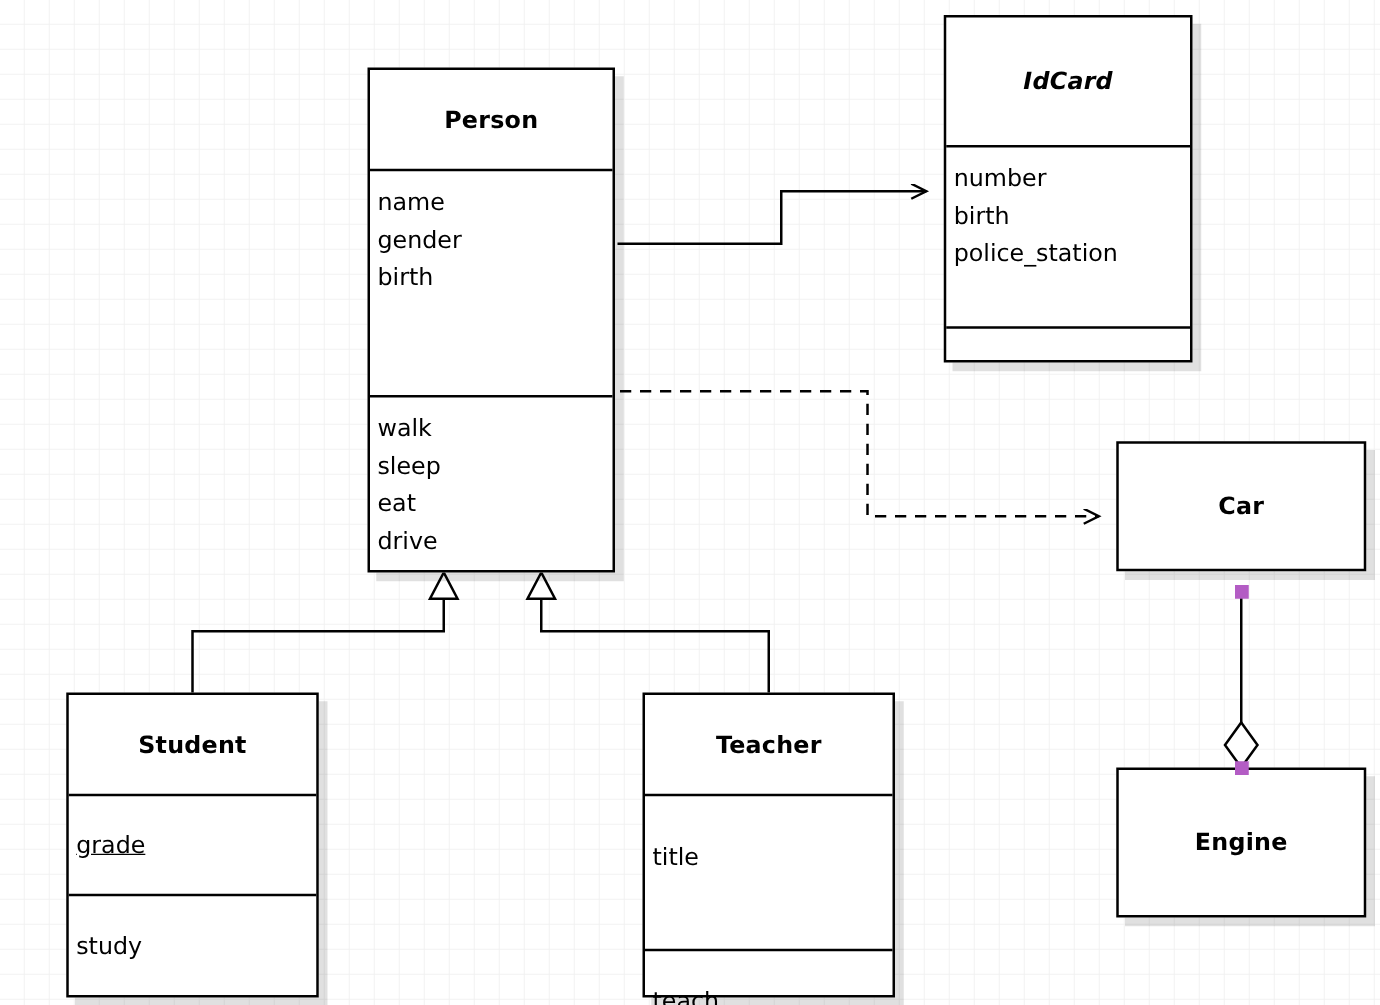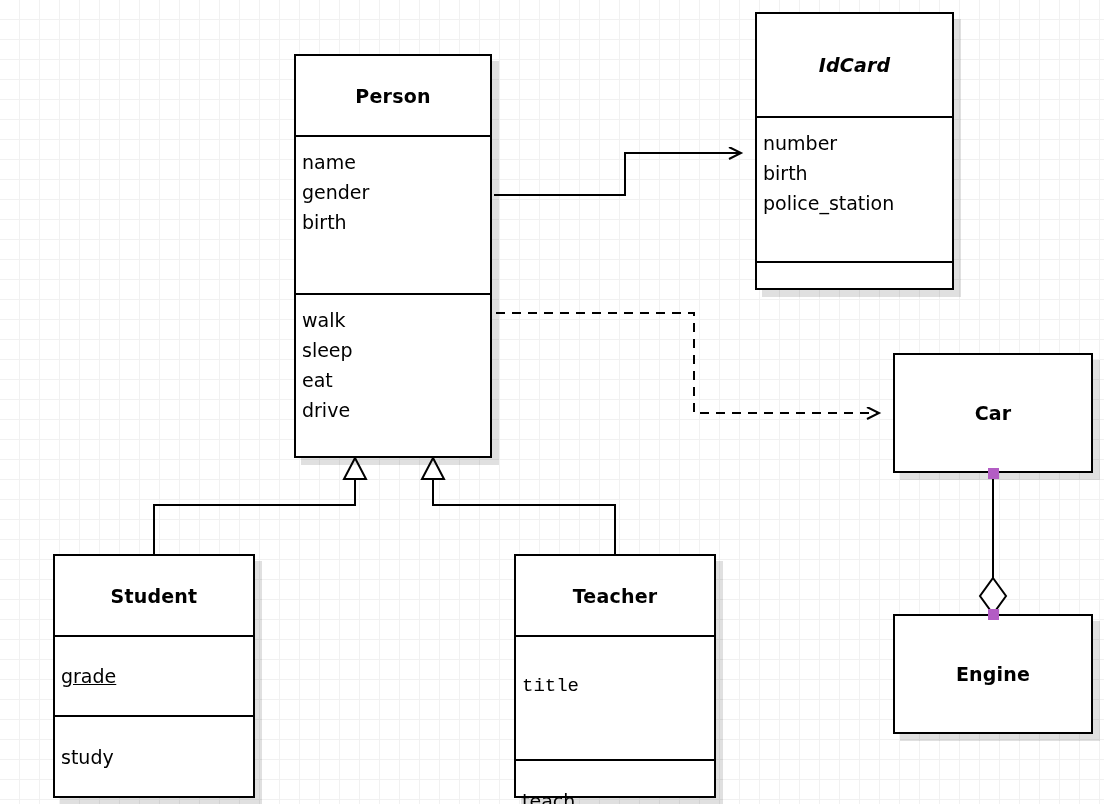--- a/index.html
+++ b/index.html
@@ -124,41 +124,41 @@
 
   <div class="uml-class" style="left:294px; top:54px; width:198px; height:404px;">
     <div class="compartment class-title" style="height:79px;">
       <span>Person</span>
     </div>
     <div class="compartment member-list" style="height:158px;">
       <div class="member">name</div>
       <div class="member">gender</div>
       <div class="member">birth</div>
     </div>
-    <div class="compartment member-list" style="height:165px;">
+    <div class="compartment member-list" style="height:165px;margin-top:23px;">
       <div class="member">walk</div>
       <div class="member">sleep</div>
       <div class="member">eat</div>
       <div class="member">drive</div>
     </div>
   </div>
 
   <div class="uml-class" style="left:755px; top:12px; width:199px; height:278px;">
     <div class="compartment class-title" style="height:102px;font-style:italic;">
       <span>IdCard</span>
     </div>
     <div class="compartment member-list" style="height:145px;">
       <div class="member">number</div>
       <div class="member">birth</div>
       <div class="member">police_station</div>
     </div>
     <div class="compartment" style="height:50px;"></div>
   </div>
 
-  <div class="uml-class" style="left:893px; top:353px; width:200px; height:120px;">
+  <div class="uml-class" style="left:893px; top:353px; width:200px; height:104px;">
     <div class="compartment class-title" style="height:100%;">
       <span>Car</span>
     </div>
   </div>
 
   <div class="uml-class" style="left:893px; top:614px; width:200px; height:120px;">
     <div class="compartment class-title" style="height:100%;">
       <span>Engine</span>
     </div>
   </div>
@@ -172,21 +172,21 @@
     </div>
     <div class="compartment" style="height:81px;">
       <div class="member-single">study</div>
     </div>
   </div>
 
   <div class="uml-class" style="left:514px; top:554px; width:202px; height:244px;">
     <div class="compartment class-title" style="height:79px;justify-content:center;">
       <span>Teacher</span>
     </div>
-    <div class="compartment" style="height:100px;font-family:Liberation Mono, monospace;">
+    <div class="compartment" style="height:100px;">
       <div class="member-single">title</div>
     </div>
     <div class="compartment" style="height:81px;margin-top:24px;">
       <div class="member-single">teach</div>
     </div>
   </div>
 
   <div class="handle" style="left:988px; top:468px; background:#b35cc4;"></div>
   <div class="handle" style="left:988px; top:609px; background:#b35cc4;"></div>
 

